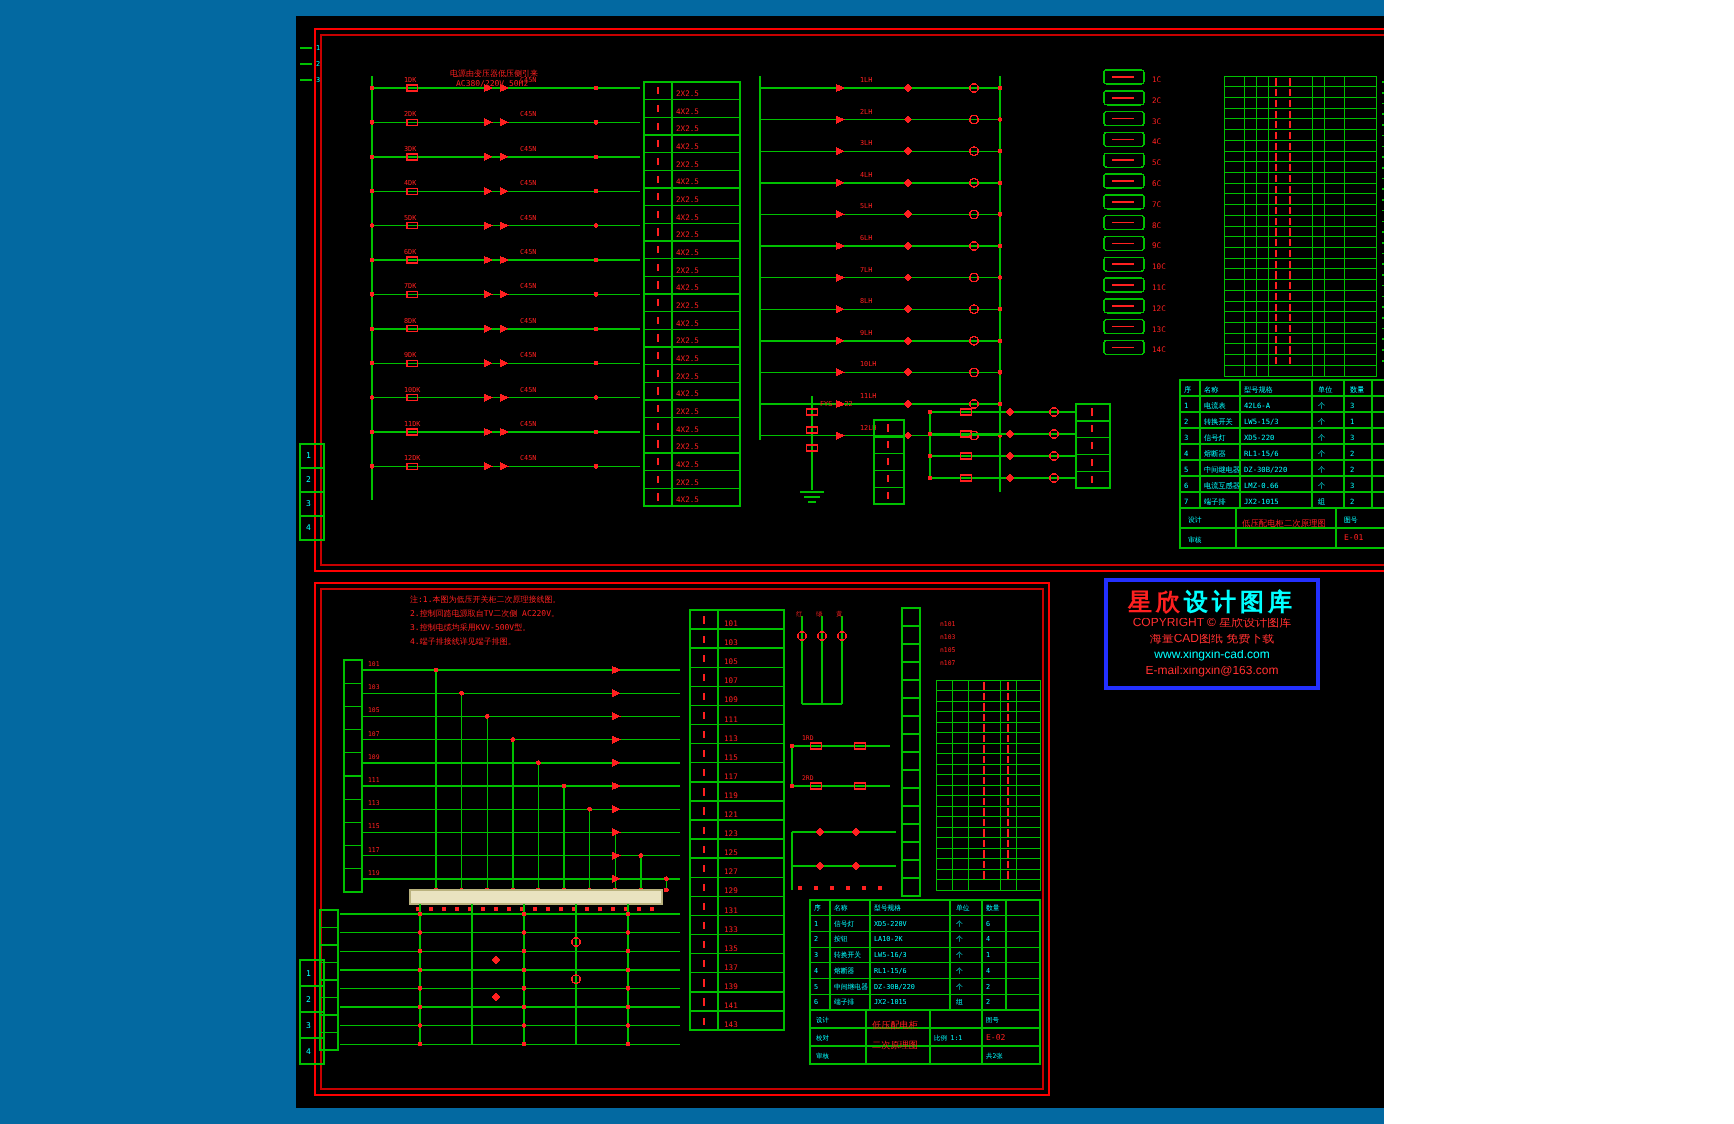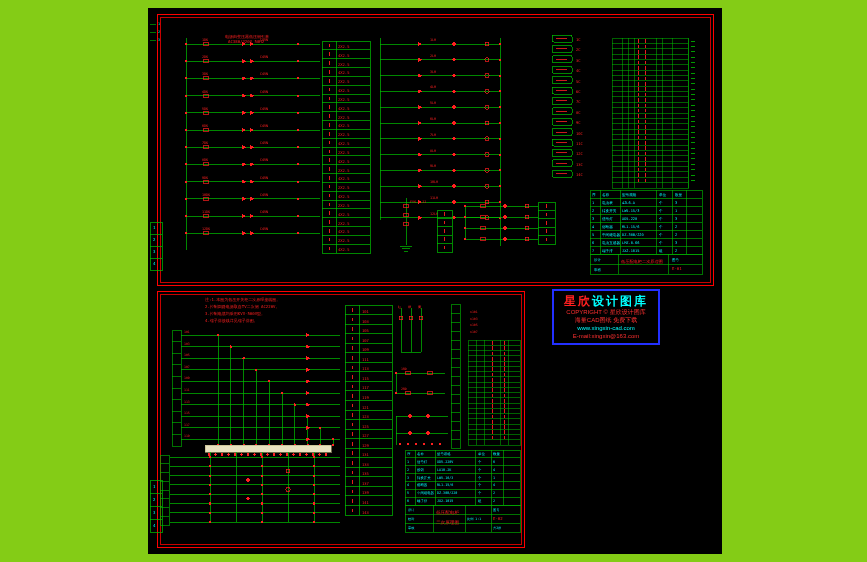--- a/index.html
+++ b/index.html
@@ -1,17 +1,17 @@
 <!DOCTYPE html>
 <html><head>
 <meta charset="utf-8">
 <style>
   html,body{margin:0;padding:0;}
   body{background:#7f8f a3;}
-  .stage{position:relative;width:867px;height:562px;background:#84cc16;overflow:hidden;
+  .stage{position:relative;width:692px;height:562px;background:#0369a1;overflow:hidden;
          font-family:"Liberation Sans",sans-serif;}
   .canvas{position:absolute;left:148px;top:8px;width:574px;height:546px;background:#000;}
   .sheet{position:absolute;border:1px solid #ff0000;}
   .sheet::after{content:"";position:absolute;inset:2px;border:1px solid #c80000;pointer-events:none;}
   .sheet-a{left:9px;top:6px;width:555px;height:270px;}
   .sheet-b{left:9px;top:283px;width:366px;height:255px;}
   #cad-svg{position:absolute;left:0;top:0;pointer-events:none;shape-rendering:crispEdges;}
   #cad-svg text{font-family:"DejaVu Sans Mono",monospace;shape-rendering:auto;}
   .watermark{position:absolute;left:404px;top:281px;width:104px;height:52px;
              border:2px solid #2330ff;background:#000;text-align:center;

